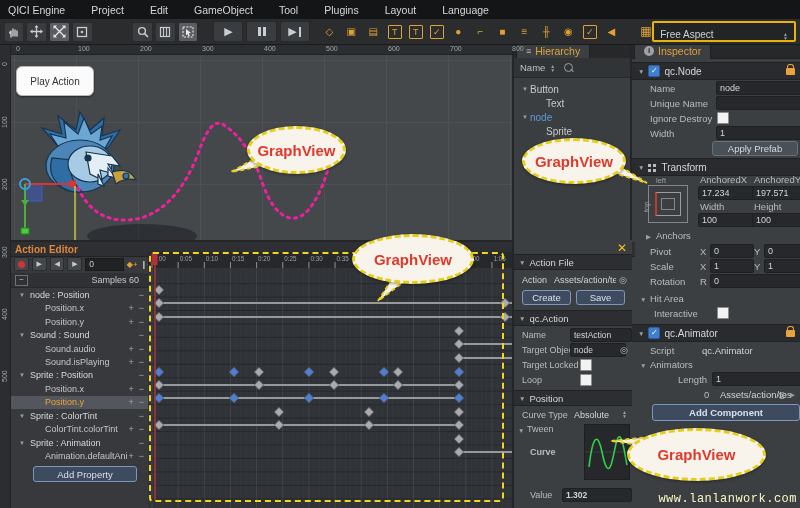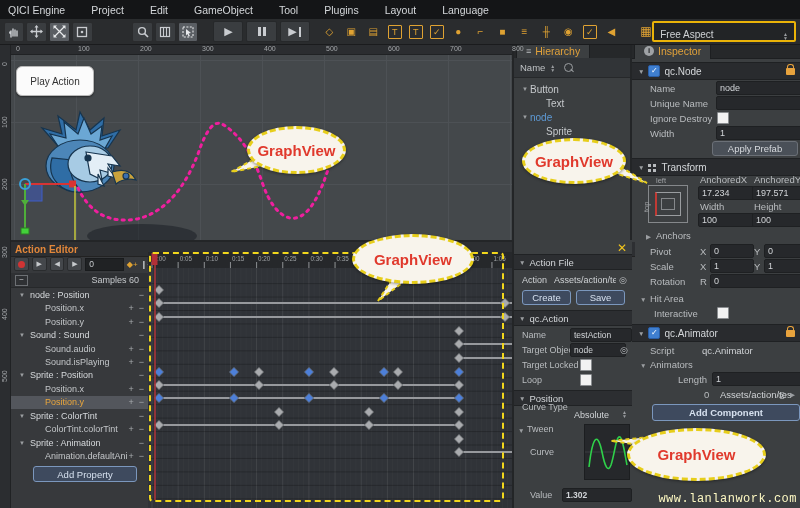--- a/index.html
+++ b/index.html
@@ -726,29 +726,29 @@
   <span class="plabel" style="left:106px;top:105px;">◎</span>
   <span class="plabel" style="left:8px;top:120px;">Target Locked</span>
   <span class="cb abs" style="left:66px;top:119px;"></span>
   <span class="plabel" style="left:8px;top:135px;">Loop</span>
   <span class="cb abs" style="left:66px;top:134px;"></span>
 
   <div class="phead" style="top:150px;">
     <span class="tri">▼</span>
     <span>Position</span>
   </div>
-  <span class="plabel" style="left:8px;top:162px;text-align:right;">Curve Type</span>
+  <span class="plabel" style="left:8px;top:170px;text-align:right;">Curve Type</span>
   <span class="plabel" style="left:60px;top:170px;color:#d2d5d8;">Absolute</span>
   <span class="updown abs" style="left:108px;top:170px;">
       <span>▲</span>
       <span>▼</span>
     </span>
   <span class="tri abs" style="left:4px;top:187px;">▼</span>
   <span class="plabel" style="left:13px;top:184px;">Tween</span>
-  <span class="plabel" style="left:16px;top:207px;">Curve</span>
+  <span class="plabel" style="left:16px;top:207px;font-weight:bold;">Curve</span>
   <div class="abs" style="left:70px;top:184px;width:44px;height:54px;background:#26282b;border:1px solid #1c1e20;">
     <svg width="44" height="54">
       <line x1="0" y1="27" x2="44" y2="27" stroke="#3a3d40"></line>
       <path d="M4 42 C8 8 13 8 17 27 C20 42 23 48 26 40 C30 28 31 10 35 12 C38 14 40 30 42 40" fill="none" stroke="#2fd04a" stroke-width="1.6"></path>
     </svg>
   </div>
   <span class="plabel" style="left:16px;top:250px;">Value</span>
   <div class="pfield" style="left:48px;top:248px;width:62px;font-weight:bold;">1.302</div>
 </div>
 <div id="ae-close" class="abs">✕</div>

